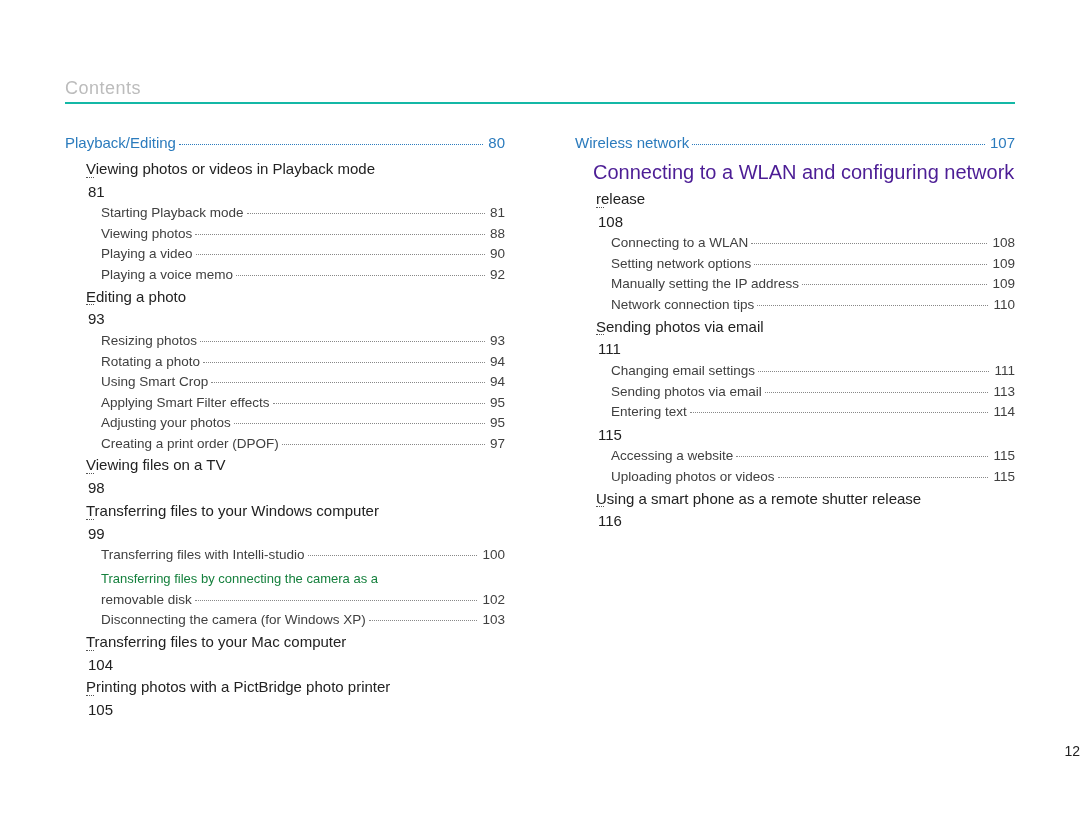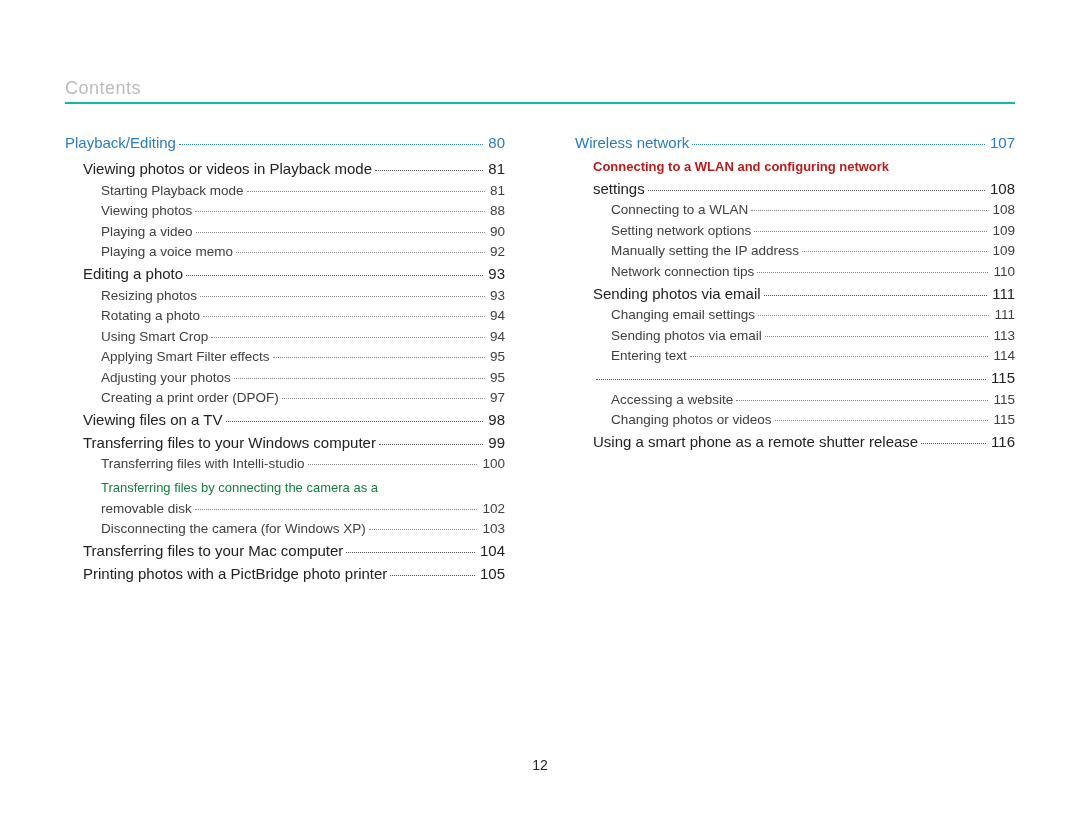--- a/index.html
+++ b/index.html
@@ -51,38 +51,38 @@
     min-width: 8px;
   }
   .toc-row .pg {
     flex: 0 0 auto;
     text-align: right;
     padding-left: 2px;
   }
   .lvl0 .label, .lvl0 .pg { color: #2b7bbd; font-size: 15px; }
   .lvl0 .dots { border-color:#2b7bbd; }
   .lvl0 { margin-bottom: 4px; }
-  .lvl1 { padding-left: 18px; font-size: 15px; color: #222; margin-top: 1px; }
+  .lvl1 { padding-left: 18px; font-size: 15px; color: #222; margin-top: 1px; flex-direction: column; }
   .lvl1 .label, .lvl1 .pg { color:#222; }
   .lvl2 { padding-left: 36px; font-size: 13.5px; color: #555; margin-top: 1px; }
   .lvl2 .label, .lvl2 .pg { color:#404040; }
   .lvl2 .dots { border-color:#888; }
   .wrap-line {
     padding-left: 36px;
     font-size: 13px;
     color:#15803d;
     line-height:1.45;
     white-space: normal;
     margin-top:5px;
   }
   .pagenum {
     position: absolute;
     left: 0; right: 0;
-    bottom: 42px;
-    text-align: center;
+    bottom: 56px;
+    text-align: right;
     font-size: 14px;
     color: #222;
   }
 </style>
 </head>
 <body>
 
 <div class="page">
   <div class="header">Contents</div>
   <div class="columns">
@@ -188,23 +188,23 @@
           <span class="dots"></span>
           <span class="pg">105</span>
         </div>
       </div>
     <div class="col" id="col-1">
         <div class="toc-row lvl0">
           <span class="label">Wireless network</span>
           <span class="dots"></span>
           <span class="pg">107</span>
         </div>
-        <div class="lvl1" style="white-space: normal; padding-left: 18px; font-size: 13px; color: #b91c1c; line-height: 1.45; font-weight: bold;">Connecting to a WLAN and configuring network</div>
-        <div class="toc-row lvl1">
-          <span class="label">settings</span>
+        <div class="lvl1" style="white-space: normal; padding-left: 18px; font-size: 20px; color: #4c1d95; line-height: 1.45;">Connecting to a WLAN and configuring network</div>
+        <div class="toc-row lvl1">
+          <span class="label">release</span>
           <span class="dots"></span>
           <span class="pg">108</span>
         </div>
         <div class="toc-row lvl2">
           <span class="label">Connecting to a WLAN</span>
           <span class="dots"></span>
           <span class="pg">108</span>
         </div>
         <div class="toc-row lvl2">
           <span class="label">Setting network options</span>
@@ -244,21 +244,21 @@
         <div class="toc-row lvl1">
           <span class="dots"></span>
           <span class="pg">115</span>
         </div>
         <div class="toc-row lvl2">
           <span class="label">Accessing a website</span>
           <span class="dots"></span>
           <span class="pg">115</span>
         </div>
         <div class="toc-row lvl2">
-          <span class="label">Changing photos or videos</span>
+          <span class="label">Uploading photos or videos</span>
           <span class="dots"></span>
           <span class="pg">115</span>
         </div>
         <div class="toc-row lvl1">
           <span class="label">Using a smart phone as a remote shutter release</span>
           <span class="dots"></span>
           <span class="pg">116</span>
         </div>
       </div>
   </div>

